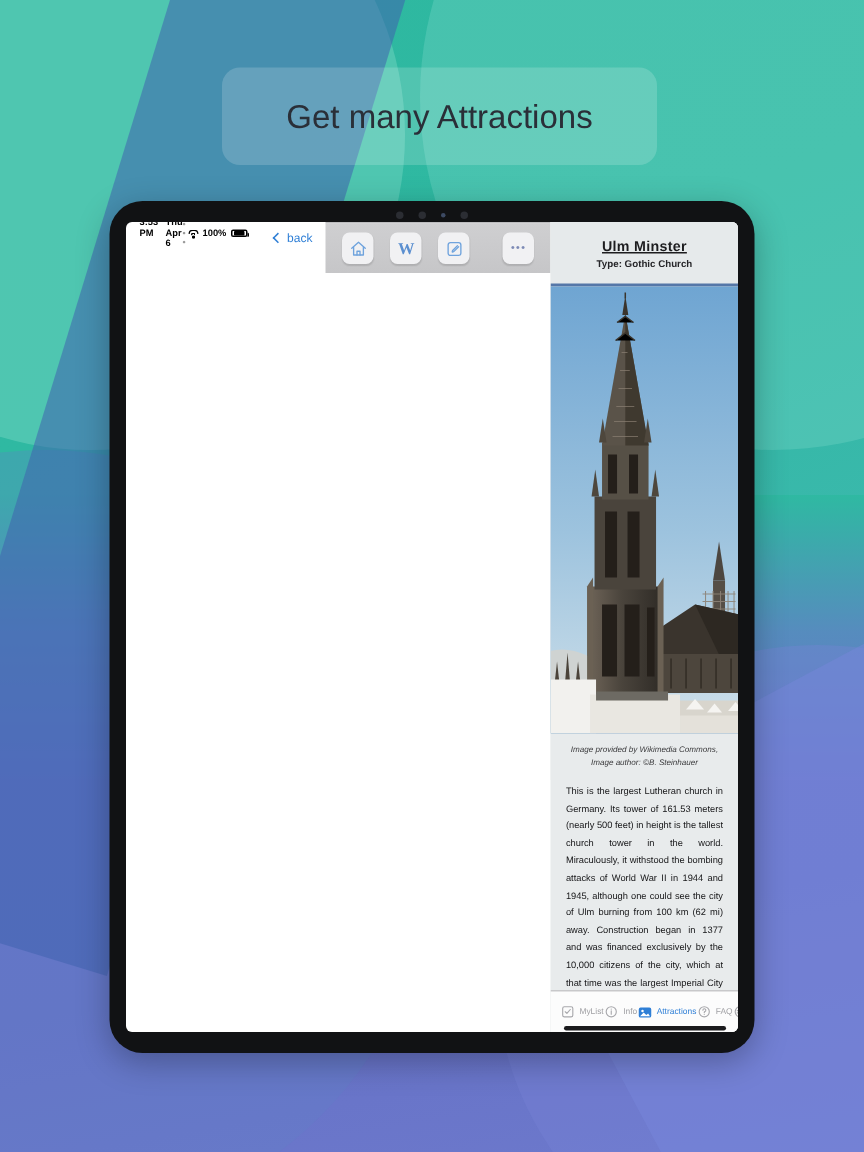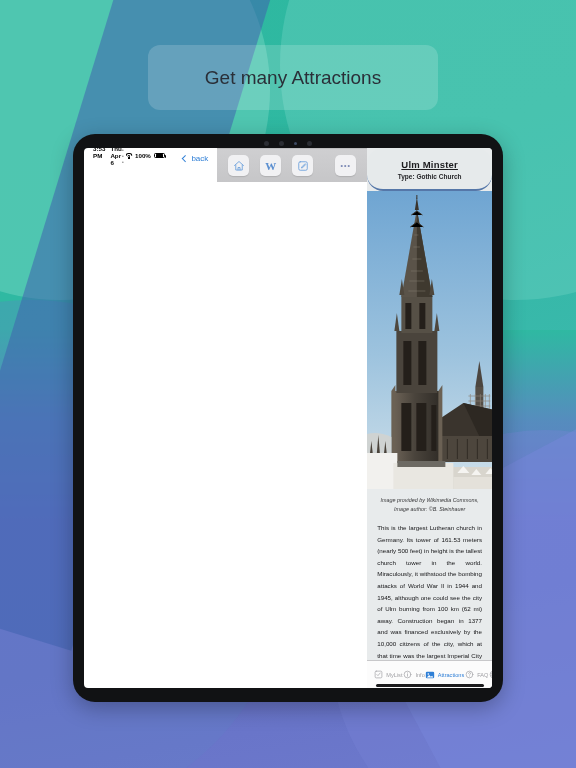--- a/index.html
+++ b/index.html
@@ -41,21 +41,21 @@
   }
 
   
   .caption {
     position: absolute; left: 148px; top: 45px; width: 290px; height: 65px;
     background: rgba(255,255,255,.17);
     border-radius: 12px;
     display: flex; flex-direction: column;
     align-items: center; justify-content: center;
     color: #2a2f38;
-    font-size: 19px; line-height: 26px;
+    font-size: 22px; line-height: 26px;
     text-align: center;
   }
 
   
   .device {
     position: absolute; left: 73px; top: 134px;
     width: 430px; height: 568px;
     background: #111214;
     border-radius: 22px;
     padding: 14px 11px;
@@ -132,21 +132,20 @@
   .tb-dots { letter-spacing: 1px; color: #7d8ab5; font-size: 7px; font-weight: bold; }
 
   
   .content { flex: 1; background: #e8ebec; overflow: hidden; position: relative;
              display: flex; flex-direction: column; }
   .titlecard {
     background: #e6eaeb;
     padding: 11px 10px 9px;
     text-align: center;
     border-bottom: 2px solid #5577a8;
-    border-radius: 16px;
   }
   .title-main {
     font-size: 9.5px; font-weight: bold; color: #1d1d1f;
     text-decoration: underline; letter-spacing: .2px;
   }
   .title-sub { font-size: 6.5px; font-weight: bold; color: #262629; margin-top: 3px; }
 
   
   .photo { width: 100%; height: 298px; position: relative; overflow: hidden; background: #7fa8cc; }
   .photo svg { display: block; width: 100%; height: 100%; }

